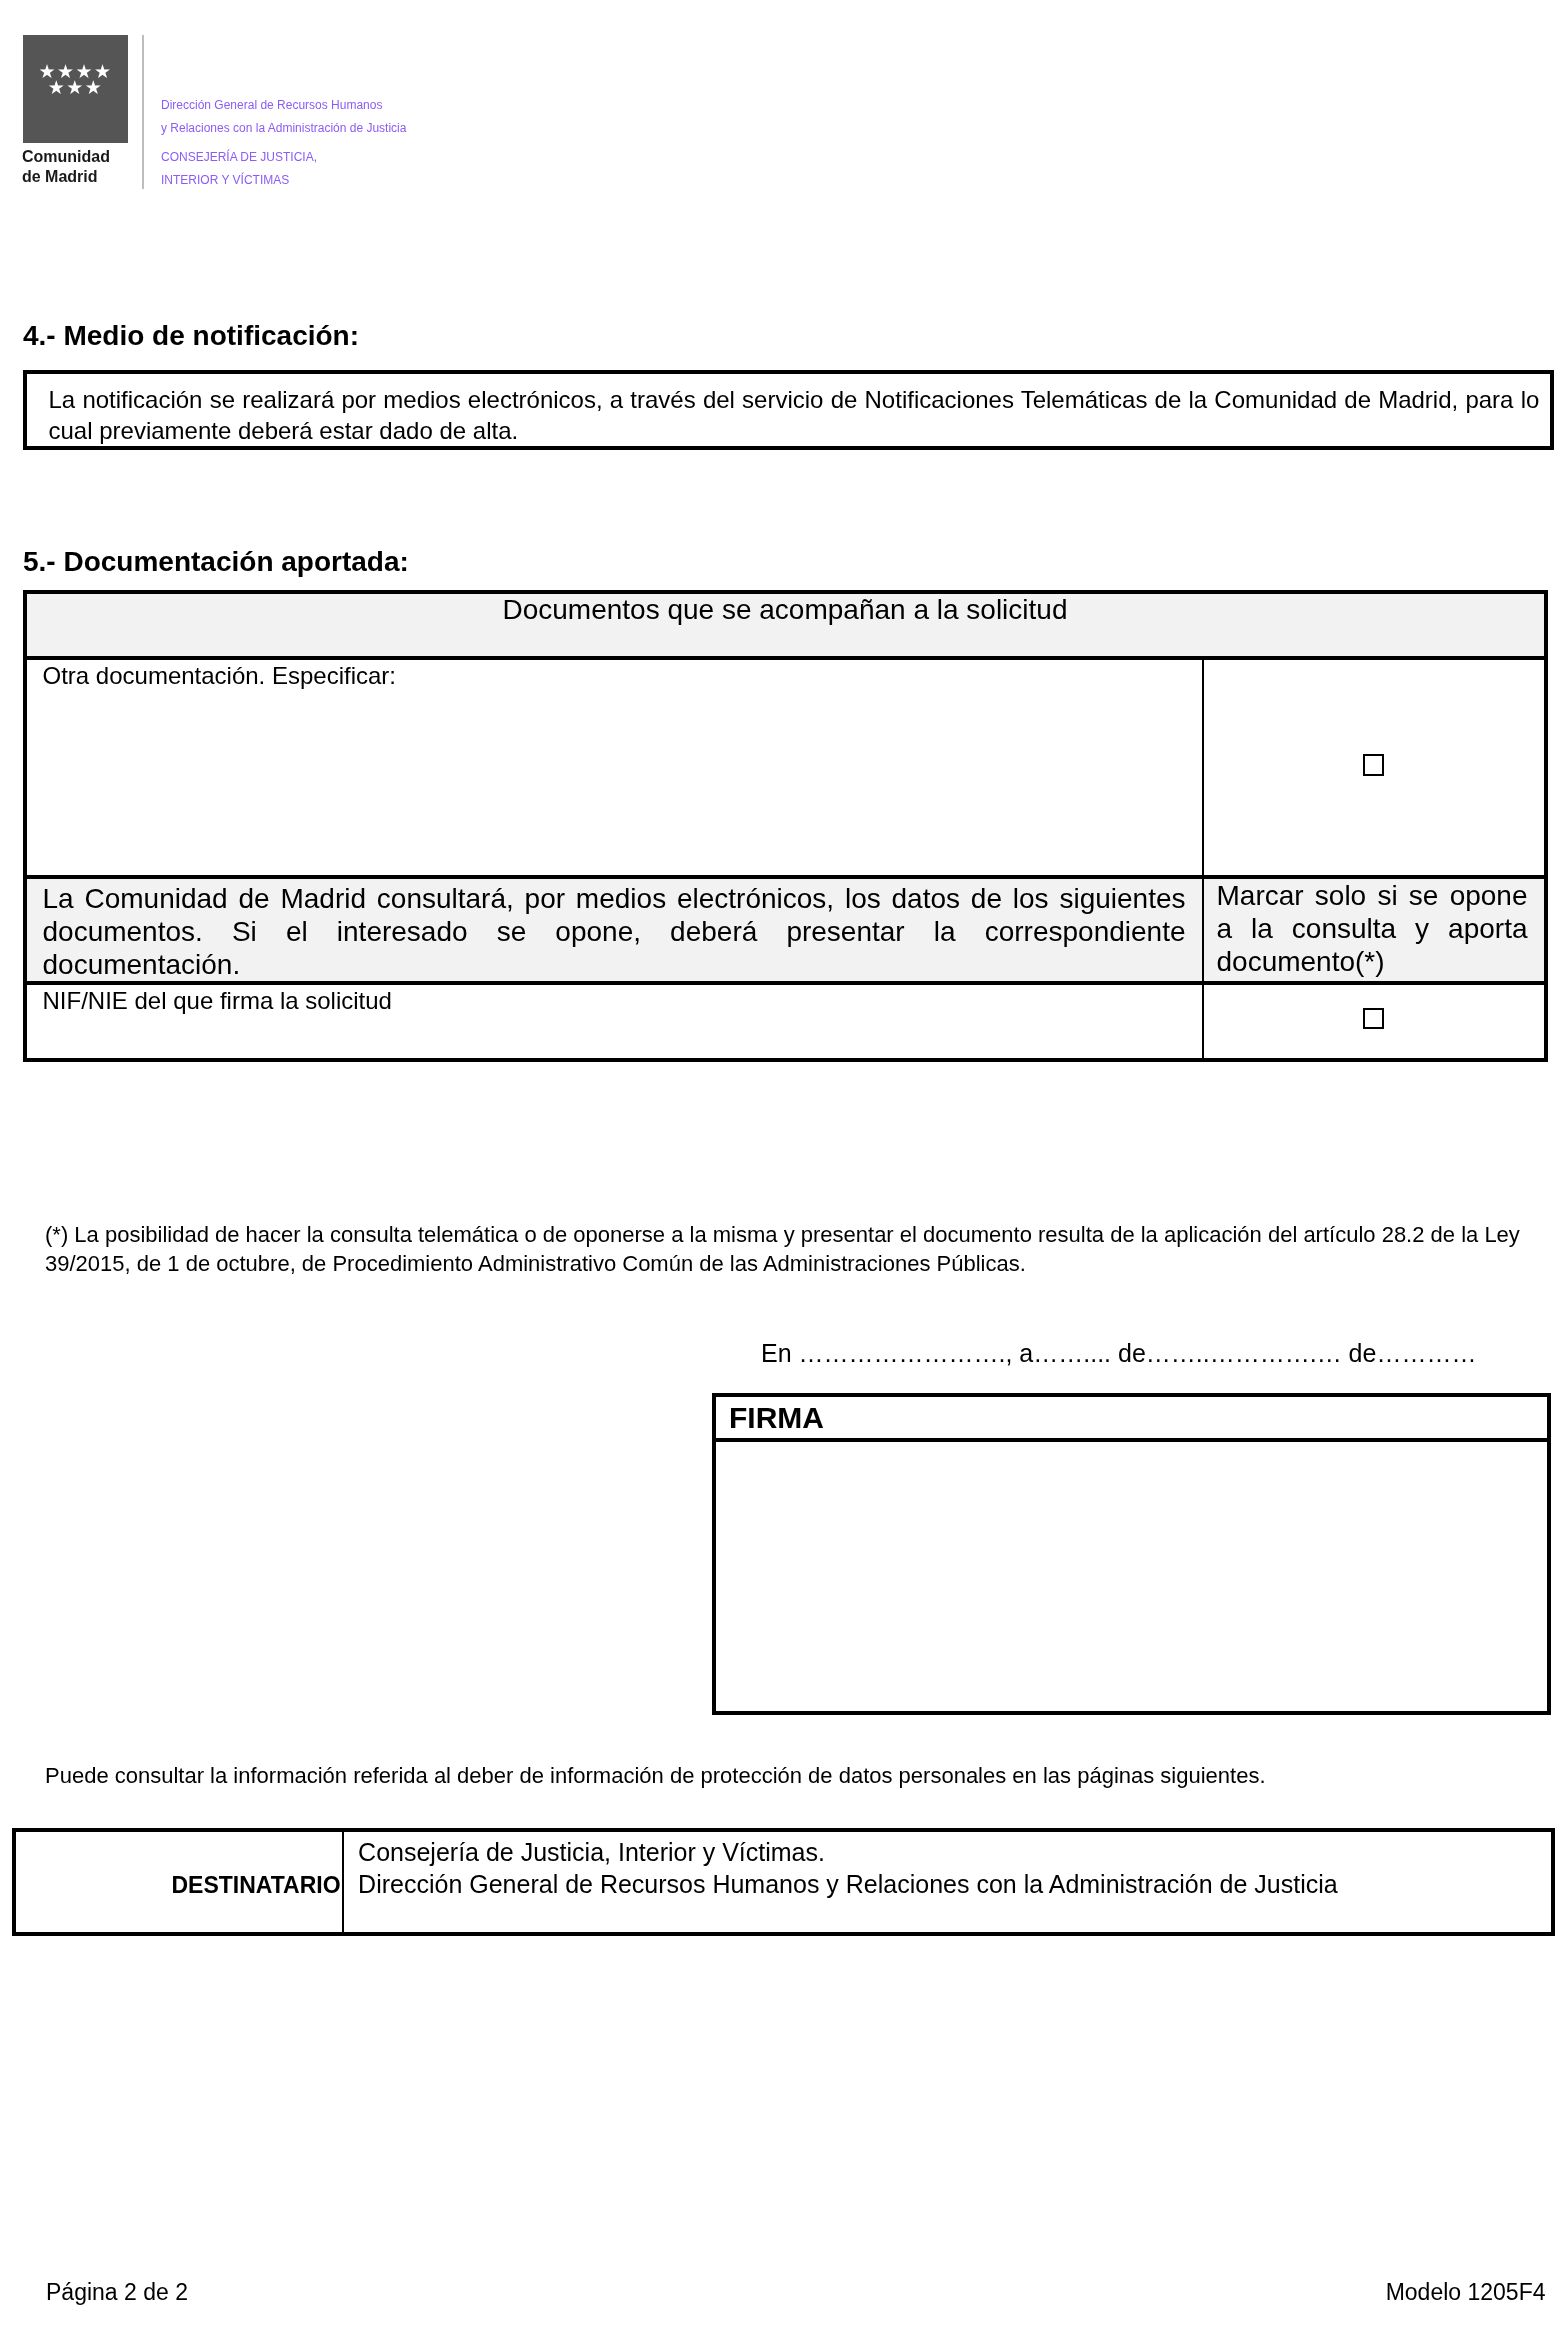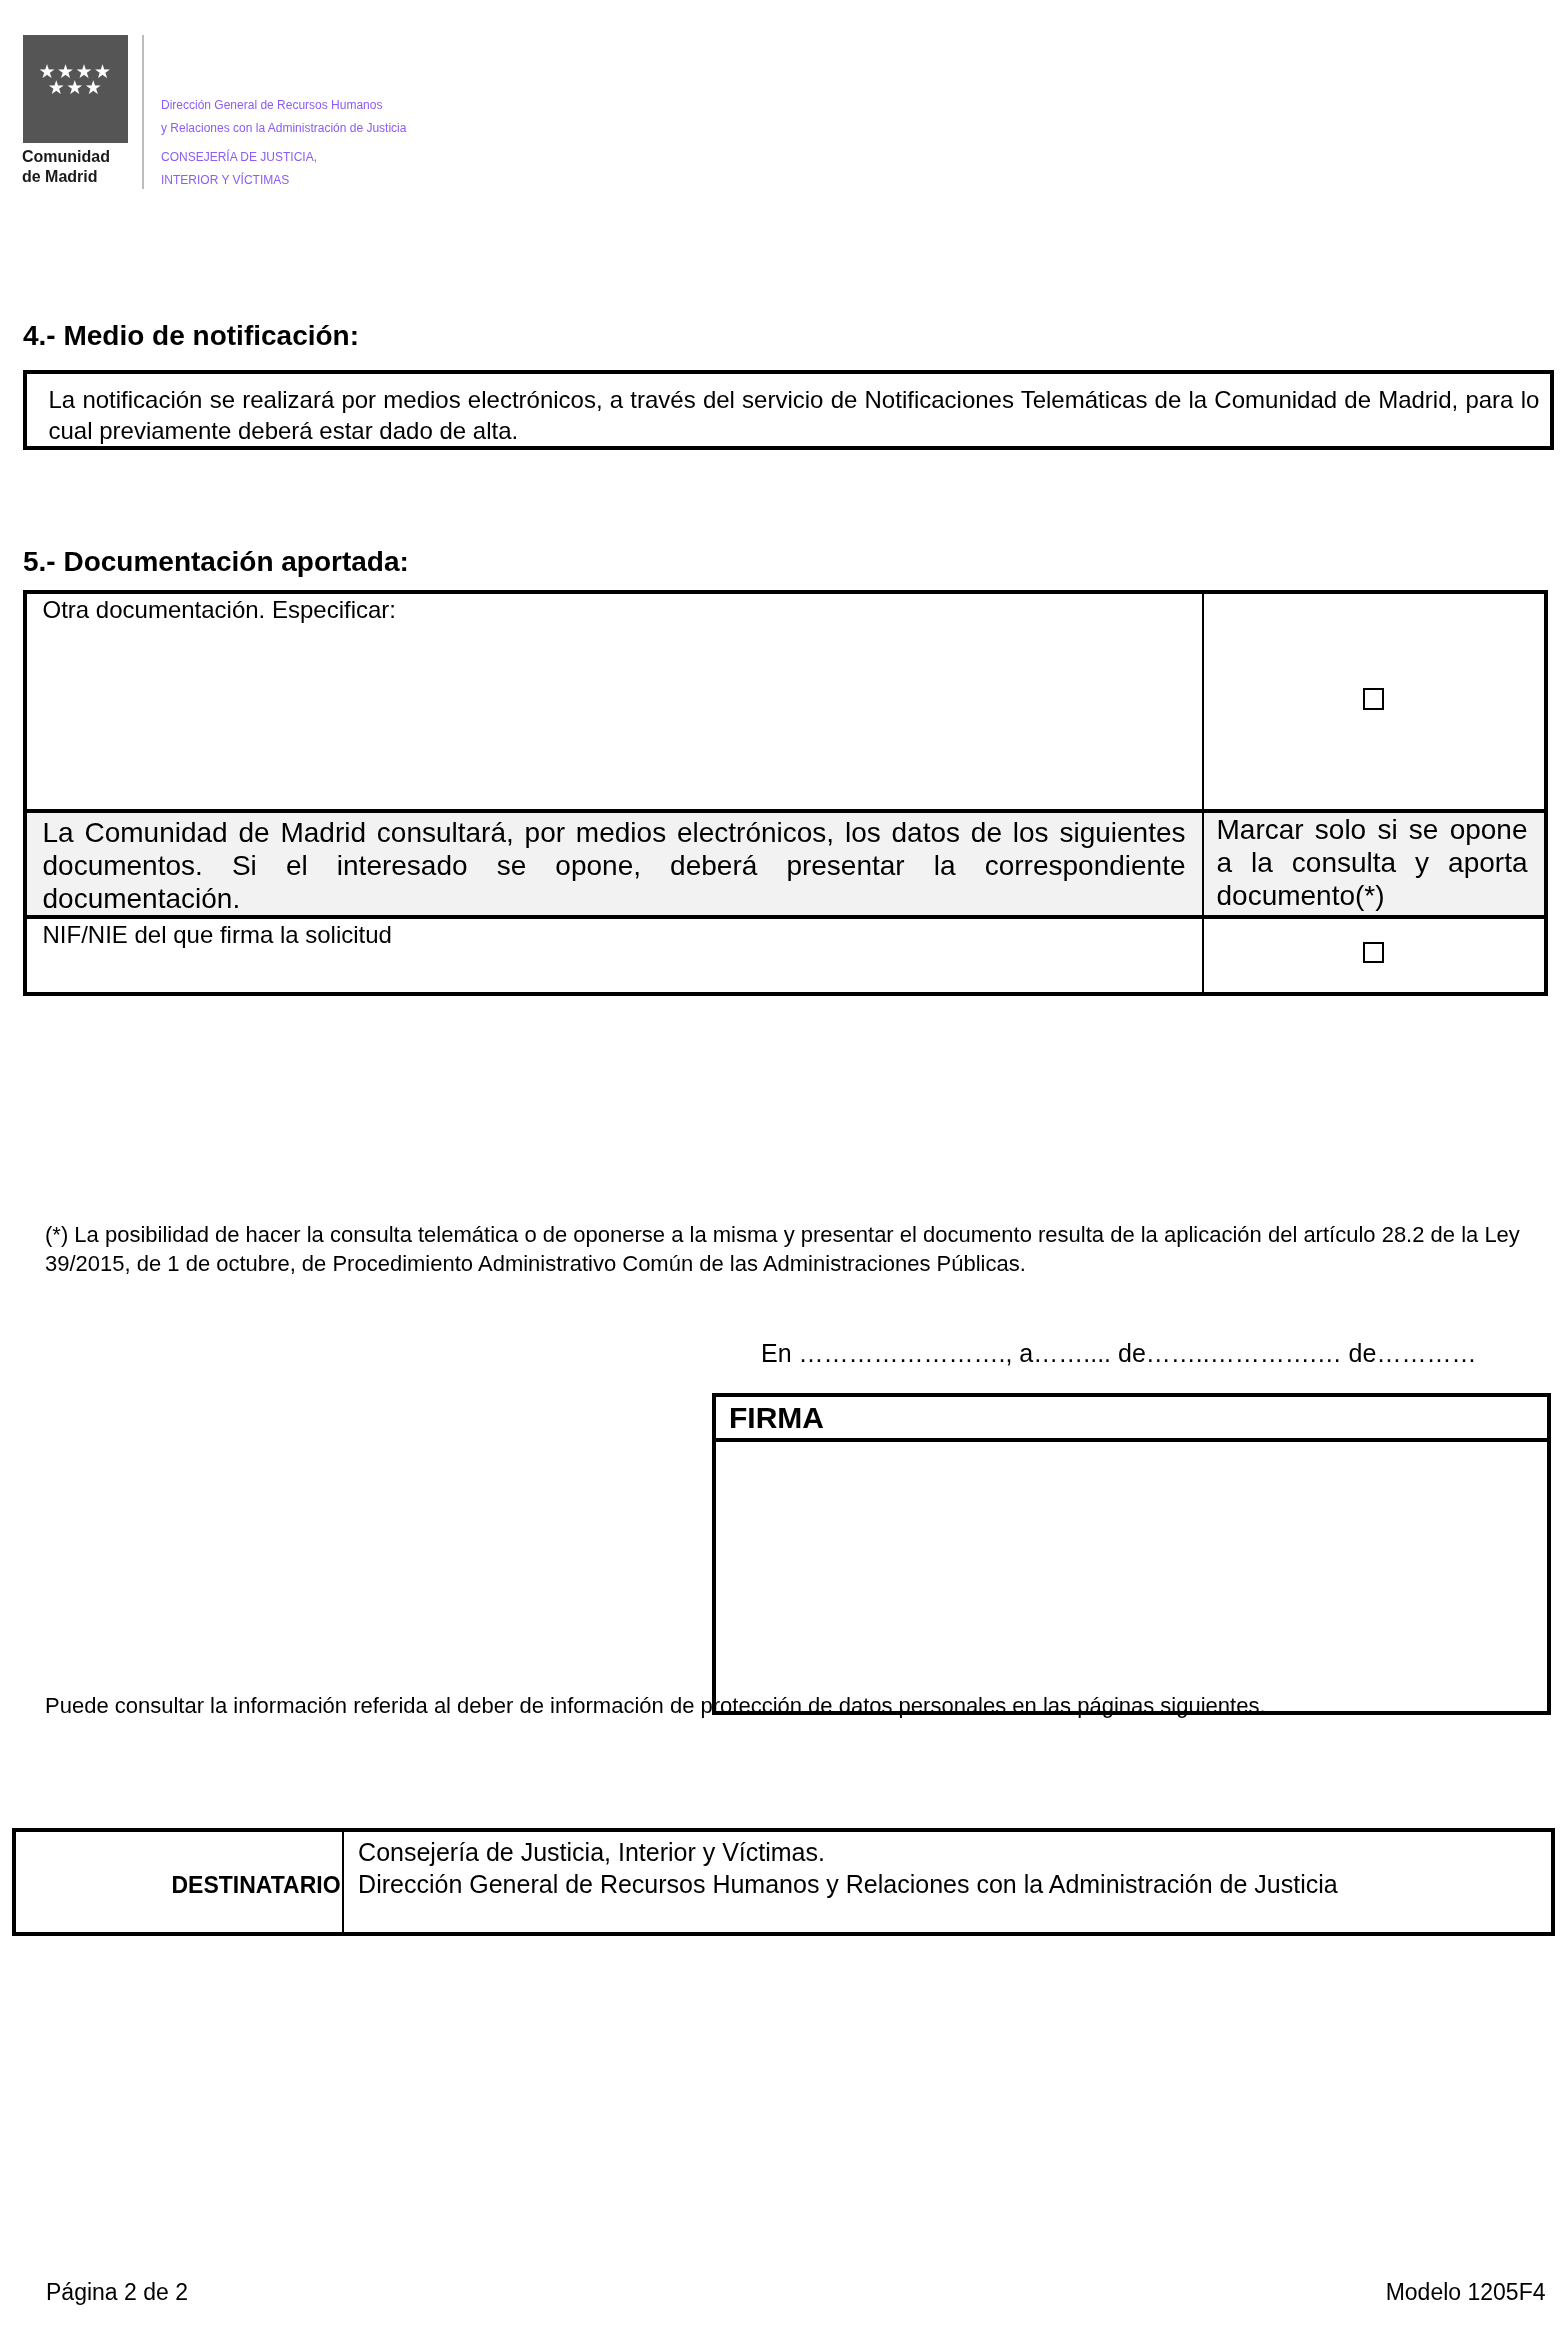--- a/index.html
+++ b/index.html
@@ -43,21 +43,21 @@
   .row-nif td { height: 67px; vertical-align: middle; }
   .row-nif td.label { padding-bottom: 5.8px; }
 
   .footnote { left: 45px; top: 1220px; width: 1496px; font-size: 22px; line-height: 29px; }
 
   .date-line { left: 761px; top: 1339px; font-size: 25px; }
 
   .firma-box { left: 712px; top: 1393px; width: 831px; height: 314px; border: 4.4px solid #000; }
   .firma-head { height: 41px; border-bottom: 4.4px solid #000; font-weight: bold; font-size: 30px; line-height: 42px; padding-left: 13px; }
 
-  .privacy { left: 45px; top: 1693px; font-size: 22px; }
+  .privacy { left: 45px; top: 1763px; font-size: 22px; }
 
   table.dest {
     position: absolute; left: 11.6px; top: 1828px; width: 1543px;
     border-collapse: collapse; border: 4.4px solid #000; font-size: 25px; line-height: 32px;
   }
   table.dest td { border: 2.2px solid #000; height: 92px; }
   table.dest td.dlabel { width: 324px; text-align: right; font-weight: bold; vertical-align: middle; font-size: 23px; padding-top: 7.3px; }
   table.dest td.dvalue { vertical-align: top; padding: 4.4px 0 0 14.5px; }
 
   .footer-left { left: 46px; top: 2279px; font-size: 23px; }
@@ -86,20 +86,23 @@
 
 <div class="abs section-title" style="top:320px;">4.- Medio de notificación:</div>
 <div class="abs notif-box">
   <div class="notif-text">La notificación se realizará por medios electrónicos, a través del servicio de Notificaciones Telemáticas de la Comunidad de Madrid, para lo cual previamente deberá estar dado de alta.</div>
 </div>
 
 <div class="abs section-title" style="top:546px;">5.- Documentación aportada:</div>
 
 <table class="docs">
   <tbody>
+      <tr class="docs-head">
+    <td colspan="2">Documentos que se acompañan a la solicitud</td>
+  </tr>
   <tr class="row-other">
     <td><span>Otra documentación. Especificar:</span></td>
     <td class="check">
       <span class="checkbox"></span>
     </td>
   </tr>
   <tr class="shade">
     <td class="justify">La Comunidad de Madrid consultará, por medios electrónicos, los datos de los siguientes documentos. Si el interesado se opone, deberá presentar la correspondiente documentación.</td>
     <td class="justify-right">Marcar solo si se opone a la consulta y aporta documento(*)</td>
   </tr>

